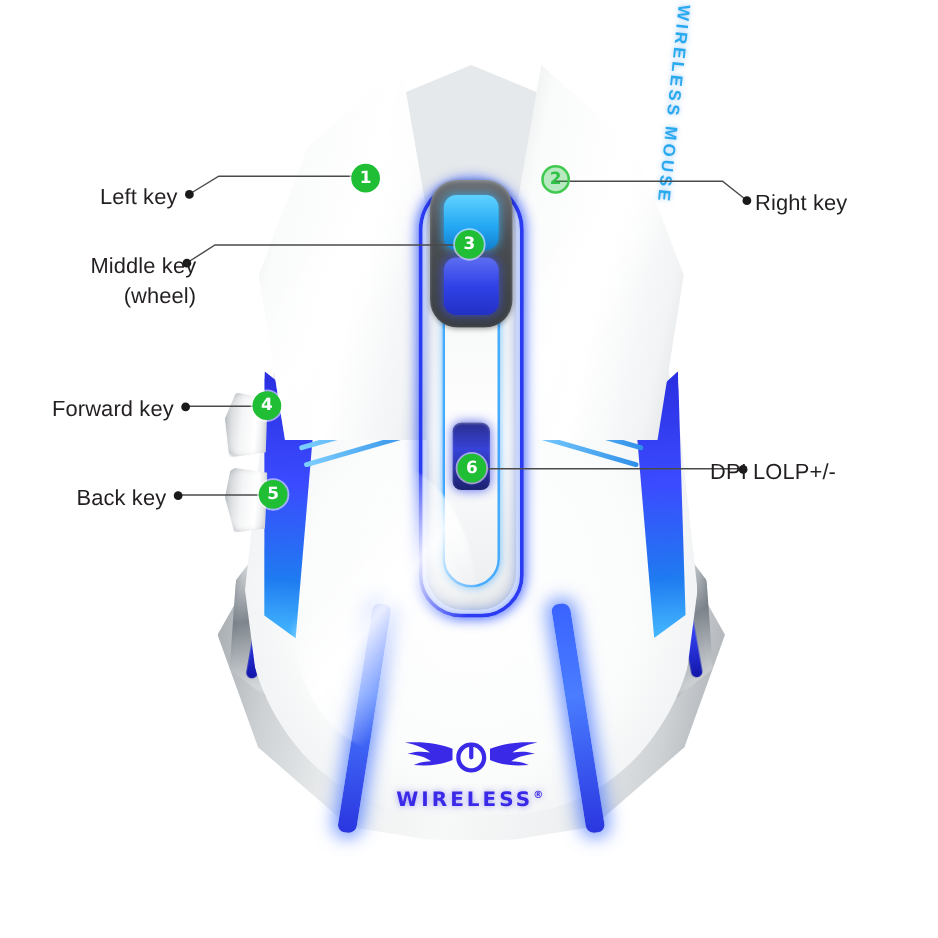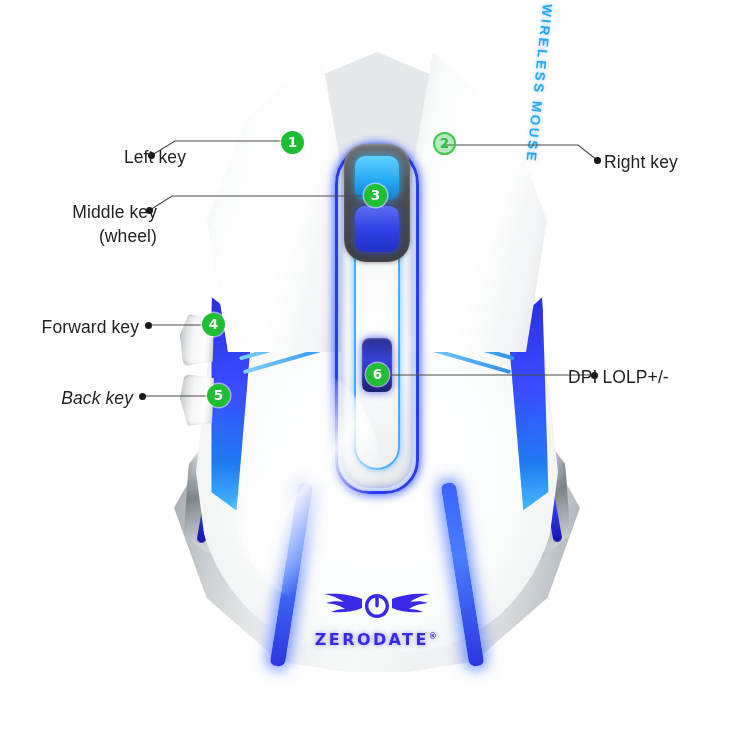--- a/index.html
+++ b/index.html
@@ -446,21 +446,21 @@
 
     <div class="brand">
       <svg width="118" height="44" viewBox="0 0 118 44">
         <g fill="#3b29e8">
           <path d="M59 9c7 0 12 5 12 12s-5 12-12 12-12-5-12-12S52 9 59 9zm0 3.4c-4.8 0-8.6 3.8-8.6 8.6s3.8 8.6 8.6 8.6 8.6-3.8 8.6-8.6-3.8-8.6-8.6-8.6z"></path>
           <rect x="57.3" y="11.5" width="3.4" height="11" rx="1.7"></rect>
           <path d="M44 14 C34 10 22 8 6 9 c10 2 16 5 20 8 -6-1-12-1-18 1 9 1 15 3 19 6 -5 0-10 1-14 3 12 1 22 0 31-4z"></path>
           <path d="M74 14 C84 10 96 8 112 9 c-10 2-16 5-20 8 6-1 12-1 18 1 -9 1-15 3-19 6 5 0 10 1 14 3 -12 1-22 0-31-4z"></path>
         </g>
       </svg>
-      <div class="brand-name"><span>ZERODATE</span><sup>®</sup></div>
+      <div class="brand-name"><span>WIRELESS</span><sup>®</sup></div>
     </div>
   </div>
 
   <svg class="leaders">
 
     <path d="M152 155 L175 141 L289 141"></path>
 
     <path d="M444 145 L578 145 L597 160"></path>
 
     <path d="M150 210 L172 196 L372 196"></path>
@@ -479,26 +479,26 @@
   <div class="leader-dot" style="left:139px;  top:393px;"></div>
   <div class="leader-dot" style="left:591px;  top:372px;"></div>
 
   <div class="badge" style="left:281px; top:131px;">1</div>
   <div class="badge ghost" style="left:433px; top:132px;">2</div>
   <div class="badge" style="left:364px; top:184px;">3</div>
   <div class="badge" style="left:202px; top:313px;">4</div>
   <div class="badge" style="left:207px; top:384px;">5</div>
   <div class="badge" style="left:366px; top:363px;">6</div>
 
-  <div class="callout-label right-aligned" style="left:0px; top:145px; width:142px;padding-left:44px;">Left key</div>
+  <div class="callout-label right-aligned" style="left:0px; top:145px; width:142px;">Left key</div>
 
   <div class="callout-label left-aligned" style="left:604px; top:150px; width:146px;">Right key</div>
 
   <div class="callout-label right-aligned" style="left:0px; top:200px; width:140px;padding-left:17px;">Middle key
 (wheel)</div>
 
   <div class="callout-label right-aligned" style="left:0px; top:315px; width:139px;">Forward key</div>
 
-  <div class="callout-label right-aligned" style="left:0px; top:386px; width:133px;font-style:italic;">Back key</div>
+  <div class="callout-label right-aligned" style="left:0px; top:386px; width:133px;">Back key</div>
 
   <div class="callout-label left-aligned" style="left:568px; top:365px; width:149px;">DPI  LOLP+/-</div>
 
 </div>
 
 </body></html>

